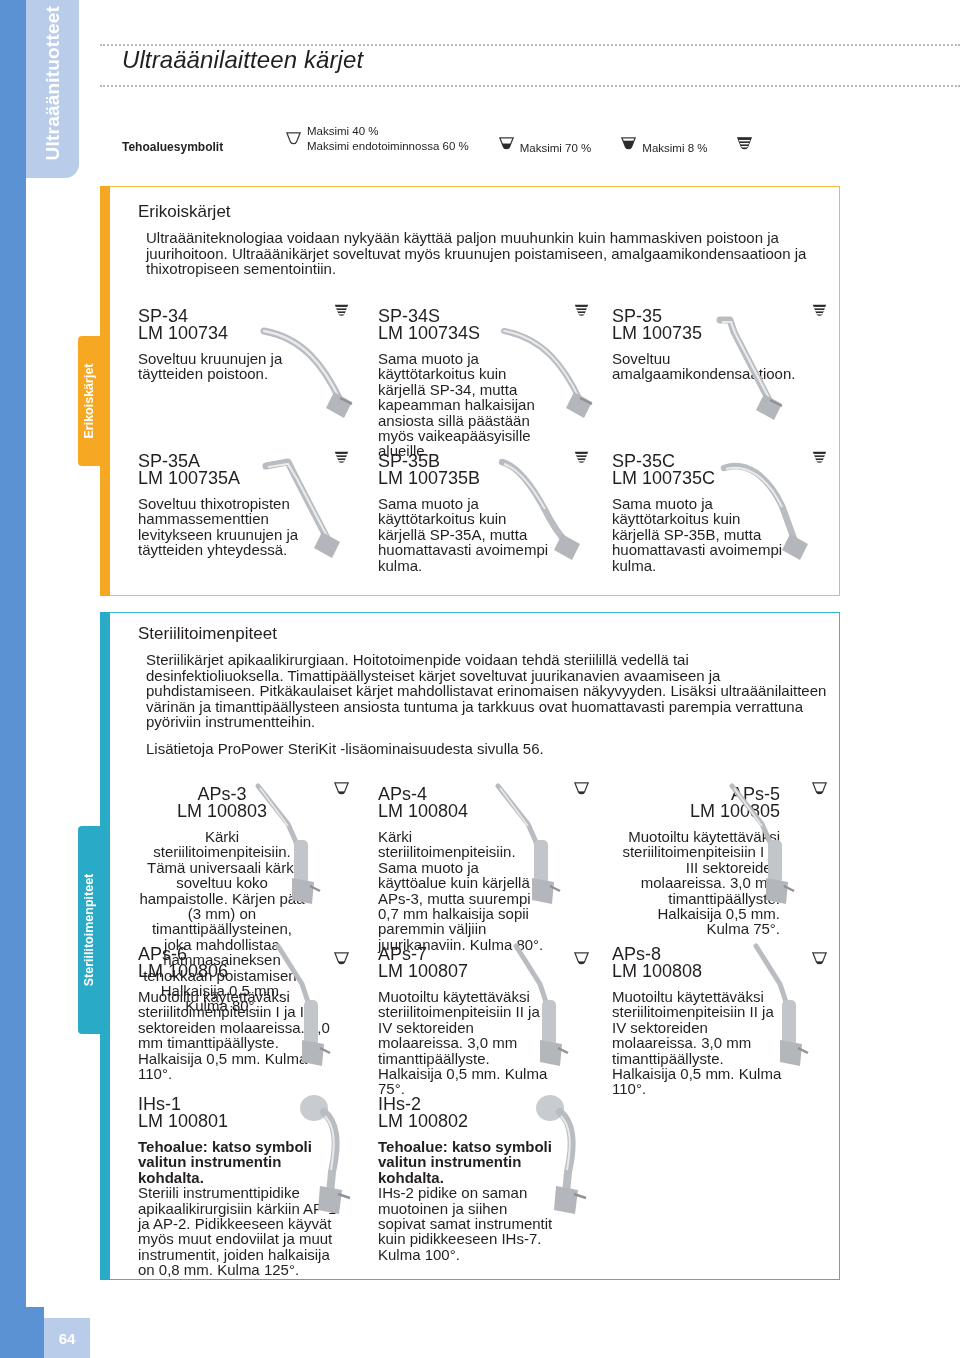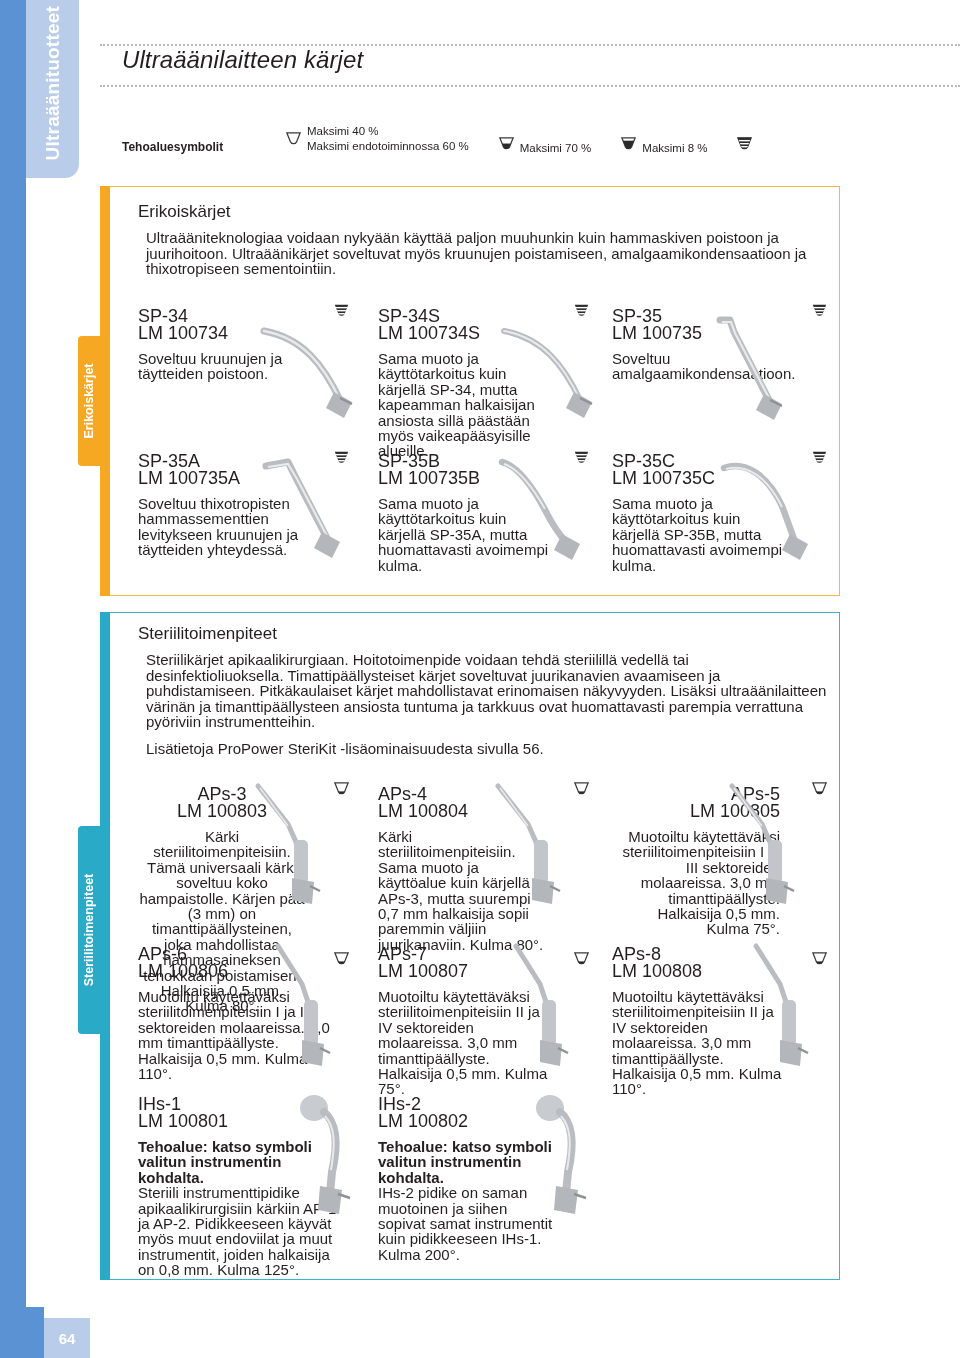--- a/index.html
+++ b/index.html
@@ -536,21 +536,21 @@
   <path d="M44 22 C58 34 58 56 52 82 L50 104" stroke="#b9bcc0" stroke-width="8" fill="none" stroke-linecap="round"></path>
   <path d="M45 26 C56 38 55 56 51 80" stroke="#e9eaec" stroke-width="2" fill="none"></path>
   <path d="M40 96 l22 4 -3 24 -21 -4 z" fill="#b3b6ba"></path>
   <path d="M58 104 l12 4" stroke="#8e9195" stroke-width="2.4"></path>
 </svg>
 
 <div class="prod" style="left:378px;top:1096px;width:178px;">
   <div class="code">IHs-2</div>
   <div class="code">LM 100802</div>
   <div class="desc" style="font-weight:bold;margin-bottom:0;">Tehoalue: katso symboli valitun instrumentin kohdalta.</div>
-  <div class="desc" style="margin-top:0;">IHs-2 pidike on saman muotoinen ja siihen sopivat samat instrumentit kuin pidikkeeseen IHs-1. Kulma 200°.</div>
+  <div class="desc" style="margin-top:0;">IHs-2 pidike on saman muotoinen ja siihen sopivat samat instrumentit kuin pidikkeeseen IHs-7. Kulma 100°.</div>
 </div>
 <svg class="tip" style="left:516px;top:1090px;width:120px;height:140px;" viewBox="0 0 120 140">
   <ellipse cx="34" cy="18" rx="14" ry="13" fill="#c8cbcf"></ellipse>
   <path d="M44 22 C58 34 58 56 52 82 L50 104" stroke="#b9bcc0" stroke-width="8" fill="none" stroke-linecap="round"></path>
   <path d="M45 26 C56 38 55 56 51 80" stroke="#e9eaec" stroke-width="2" fill="none"></path>
   <path d="M40 96 l22 4 -3 24 -21 -4 z" fill="#b3b6ba"></path>
   <path d="M58 104 l12 4" stroke="#8e9195" stroke-width="2.4"></path>
 </svg>
 
 <div class="foot-dark"></div>

